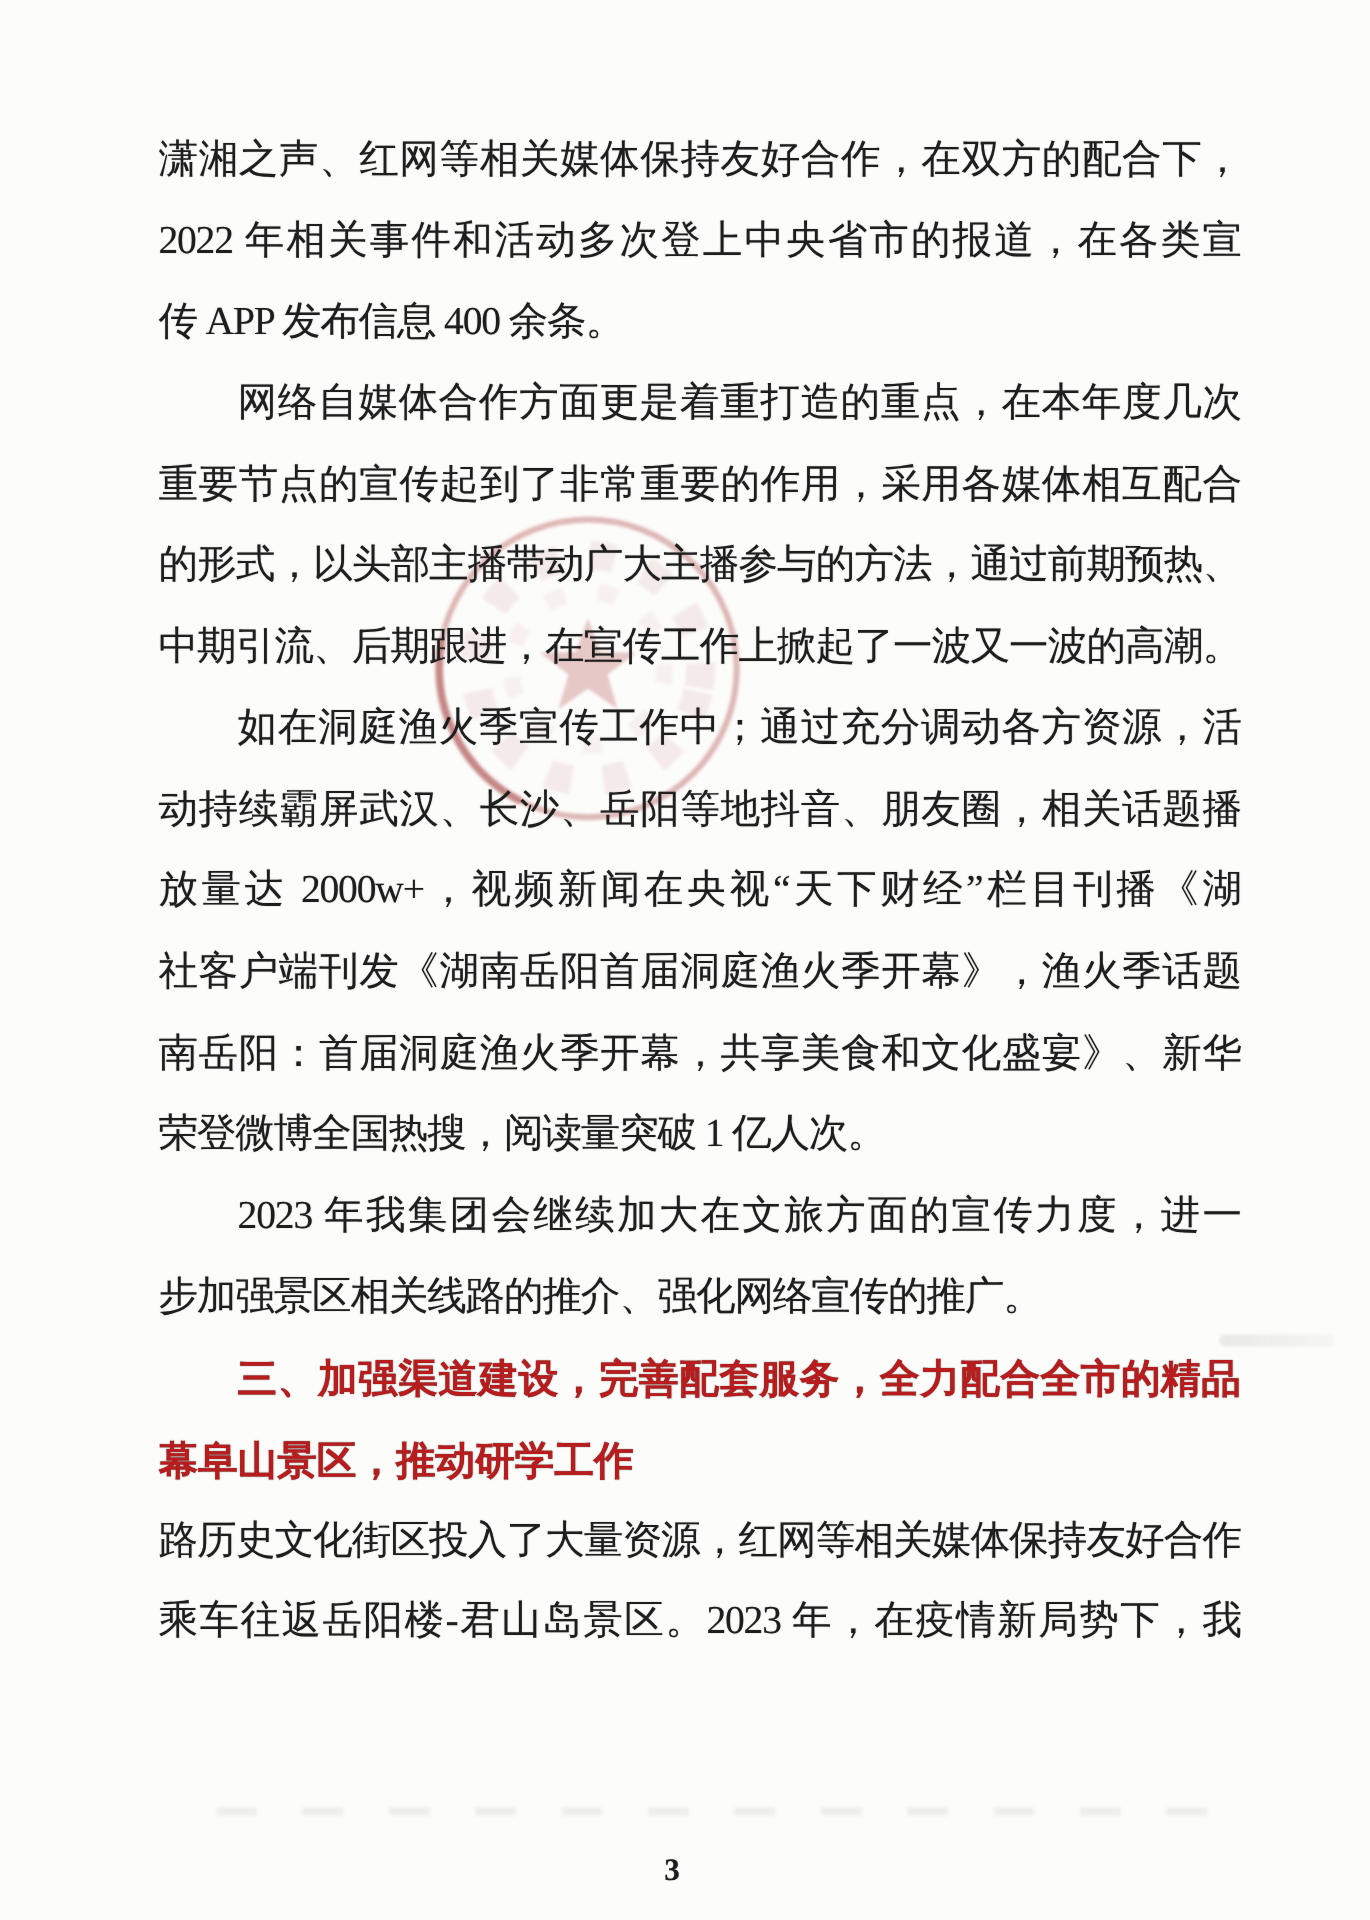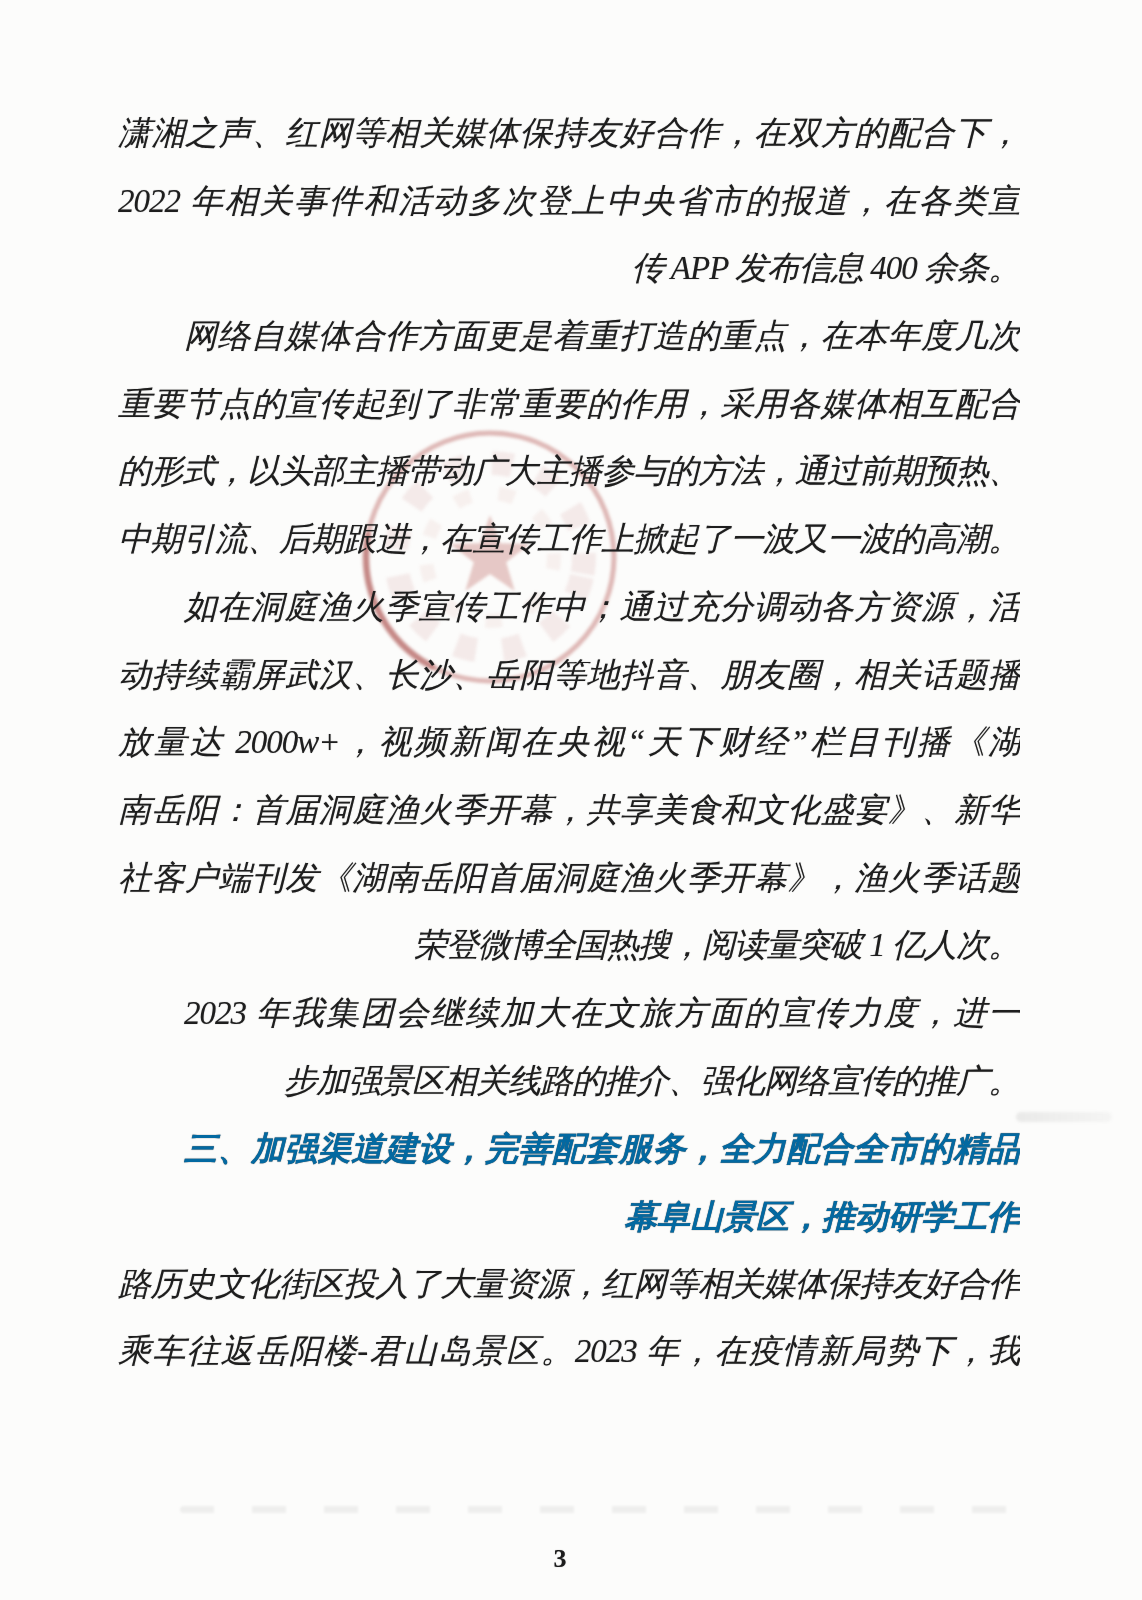--- a/index.html
+++ b/index.html
@@ -11,46 +11,45 @@
     position: relative;
     width: 1142px;
     height: 1600px;
     background: #fcfcfb;
     overflow: hidden;
     font-family: "Liberation Serif", "DejaVu Serif", serif;
     color: #1e1e1e;
   }
   .doc {
     position: absolute;
-    left: 118px;
+    left: 132px;
     top: 100px;
     width: 902px;
-    font-style: italic;
   }
   .ln {
     font-size: 33px;
     letter-spacing: -1px;
     line-height: 67.7px;
     height: 67.7px;
     overflow: hidden;
     white-space: nowrap;
-    text-align: right;
+    text-align: left;
     text-shadow: 0 0 1px rgba(25,25,25,0.45);
   }
   .ln.j {
     white-space: normal;
     text-align: justify;
     text-align-last: justify;
   }
   .ln.ind { text-indent: 66px; }
   .ln.b {
     font-family: "Liberation Sans", "DejaVu Sans", sans-serif;
     font-weight: 700;
     letter-spacing: 0;
-    color: #0369a1;
+    color: #b91c1c;
     text-shadow: 0 0 1px rgba(10,10,10,0.8);
   }
   .pagenum {
     position: absolute;
     left: 0;
     top: 1544px;
     width: 1120px;
     text-align: center;
     font-size: 26px;
     font-weight: 600;
@@ -110,22 +109,22 @@
     <div class="ln j">潇湘之声、红网等相关媒体保持友好合作，在双方的配合下，</div>
     <div class="ln j">2022 年相关事件和活动多次登上中央省市的报道，在各类宣</div>
     <div class="ln">传 APP 发布信息 400 余条。</div>
     <div class="ln j ind">网络自媒体合作方面更是着重打造的重点，在本年度几次</div>
     <div class="ln j">重要节点的宣传起到了非常重要的作用，采用各媒体相互配合</div>
     <div class="ln j">的形式，以头部主播带动广大主播参与的方法，通过前期预热、</div>
     <div class="ln j">中期引流、后期跟进，在宣传工作上掀起了一波又一波的高潮。</div>
     <div class="ln j ind">如在洞庭渔火季宣传工作中；通过充分调动各方资源，活</div>
     <div class="ln j">动持续霸屏武汉、长沙、岳阳等地抖音、朋友圈，相关话题播</div>
     <div class="ln j">放量达 2000w+，视频新闻在央视“天下财经”栏目刊播《湖</div>
+    <div class="ln j">社客户端刊发《湖南岳阳首届洞庭渔火季开幕》，渔火季话题</div>
     <div class="ln j">南岳阳：首届洞庭渔火季开幕，共享美食和文化盛宴》、新华</div>
-    <div class="ln j">社客户端刊发《湖南岳阳首届洞庭渔火季开幕》，渔火季话题</div>
     <div class="ln">荣登微博全国热搜，阅读量突破 1 亿人次。</div>
     <div class="ln j ind">2023 年我集团会继续加大在文旅方面的宣传力度，进一</div>
     <div class="ln">步加强景区相关线路的推介、强化网络宣传的推广。</div>
     <div class="ln j ind b">三、加强渠道建设，完善配套服务，全力配合全市的精品</div>
     <div class="ln b">幕阜山景区，推动研学工作</div>
     <div class="ln j">路历史文化街区投入了大量资源，红网等相关媒体保持友好合作</div>
     <div class="ln j">乘车往返岳阳楼-君山岛景区。2023 年，在疫情新局势下，我</div>
   </div>
 
   <div class="smudge smudge-row"></div>

